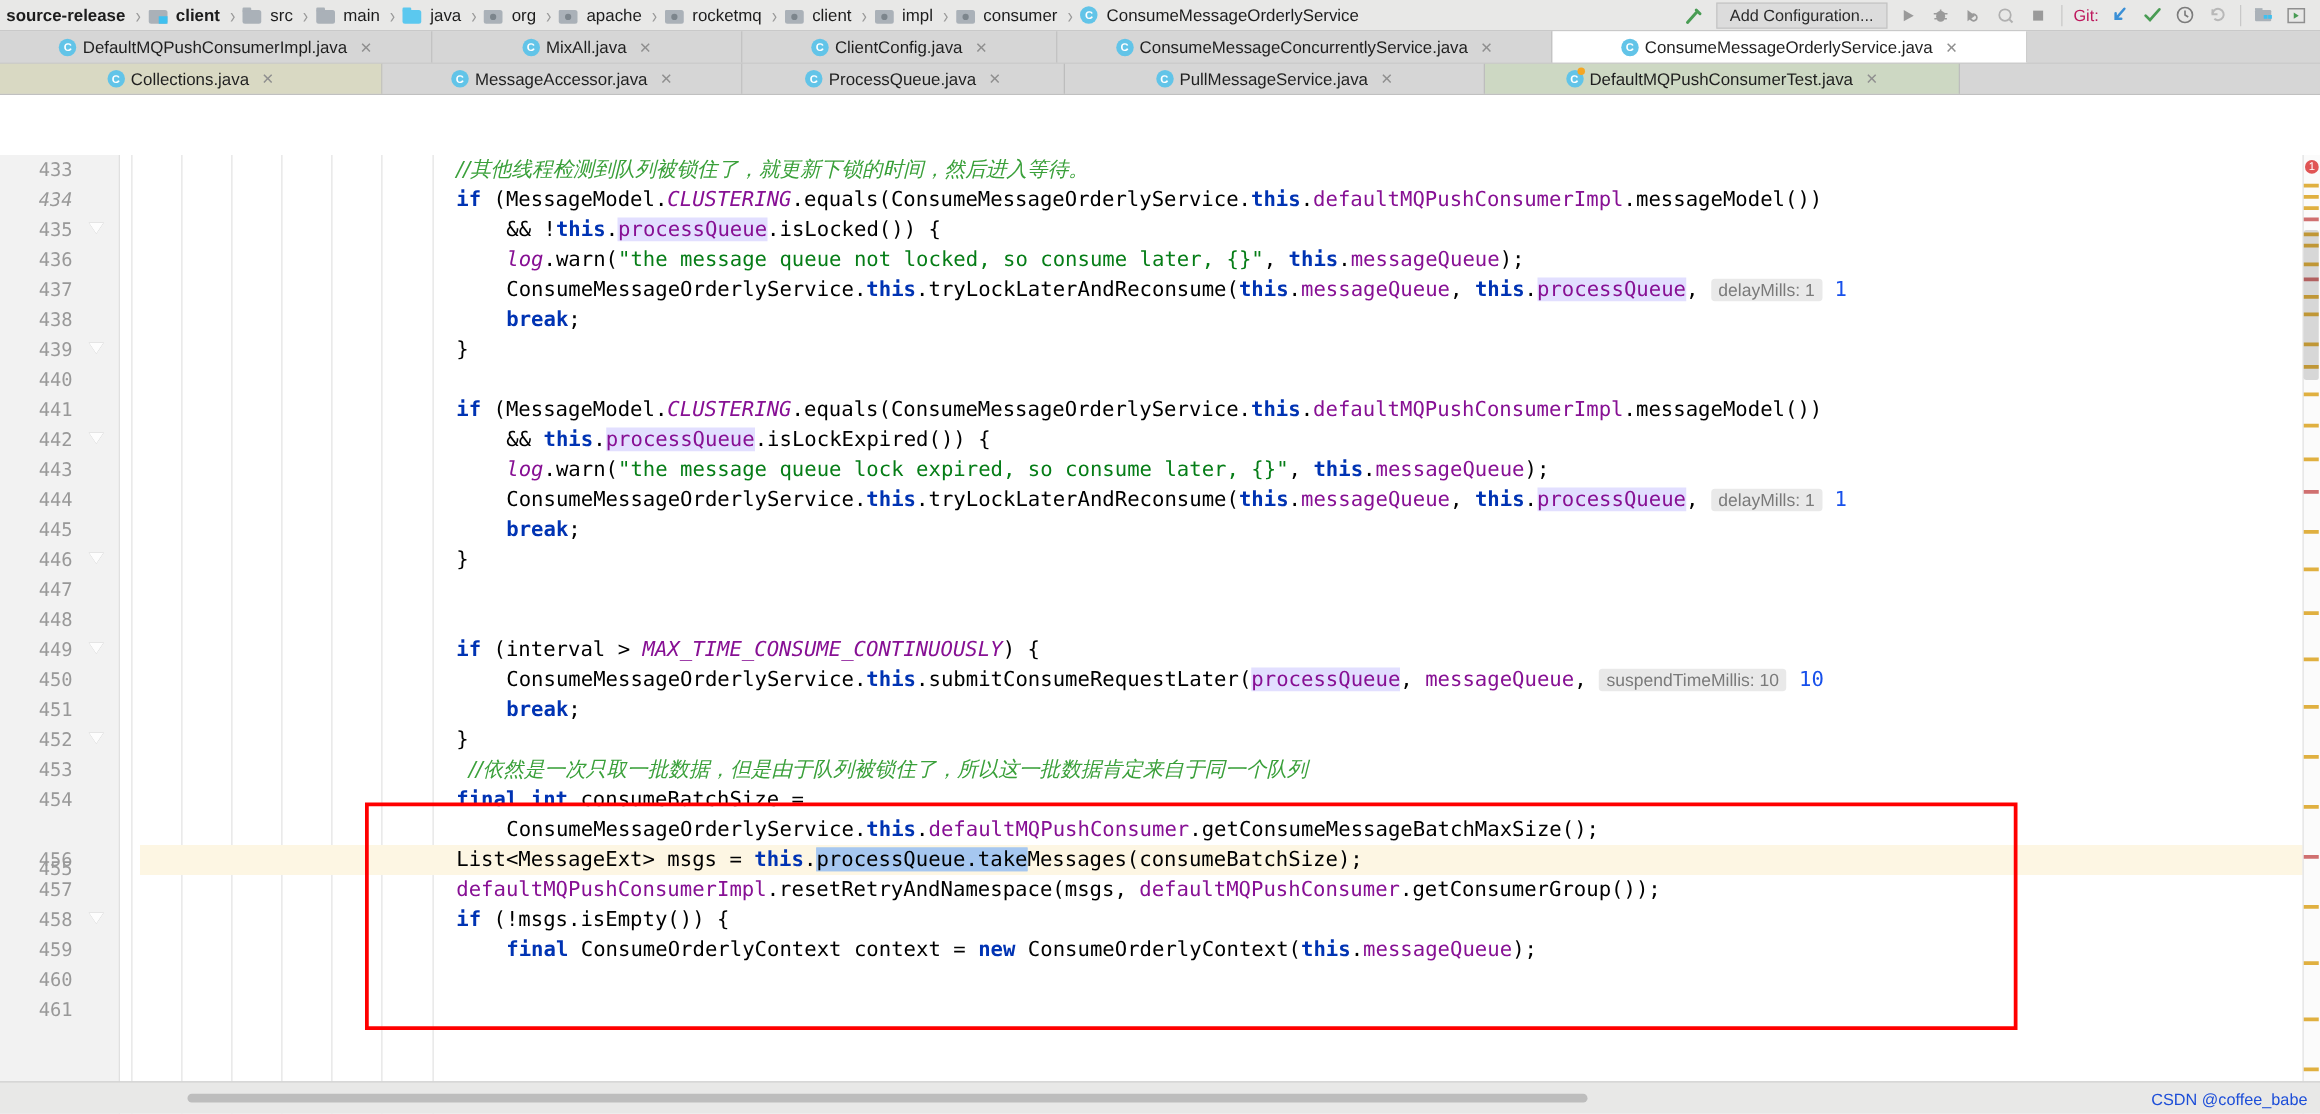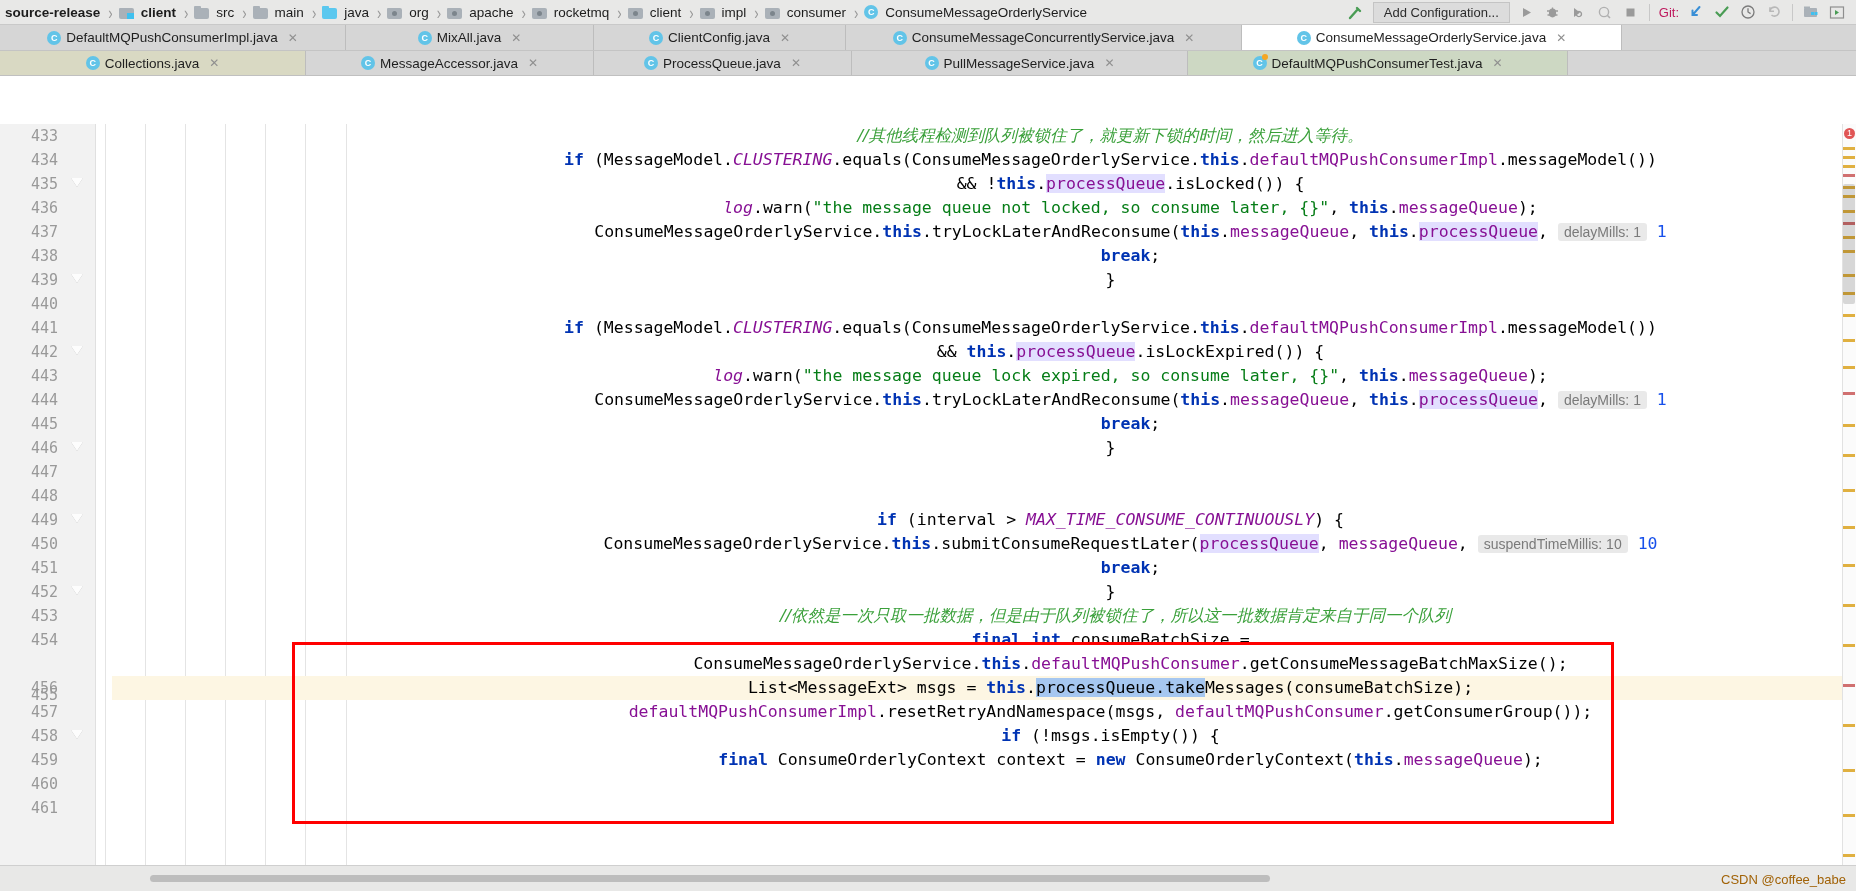--- a/index.html
+++ b/index.html
@@ -257,21 +257,20 @@
   }
   .line {
     position: absolute;
     left: 16px; right: 0;
     height: 24px;
     line-height: 24px;
     font-family: "DejaVu Sans Mono", monospace;
     font-size: 16.5px;
     white-space: pre;
     color: #000000;
-    text-align: center;
   }
   .line.caretline { background: #fdf6e3; }
   .code-text { padding-left: 10px; display: inline-block; }
 
   
   .kw      { color: #0033b3; font-weight: bold; }
   .str     { color: #067d17; }
   .cmt-cn  { color: #3aa03a; font-style: italic; font-family: "DejaVu Sans", sans-serif; }
   .fld     { color: #871094; }
   .stat    { color: #871094; font-style: italic; }
@@ -341,21 +340,21 @@
     left: 150px; top: 9px;
     height: 7px;
     width: 1120px;
     background: #bdbdbd;
     border-radius: 4px;
   }
   #watermark {
     position: absolute;
     right: 10px; bottom: 4px;
     font-size: 13px;
-    color: #a16207;
+    color: #1d4ed8;
     font-family: "Liberation Sans", sans-serif;
   }
 </style>
 </head>
 <body>
 
 <div id="topbar">
 
   <div class="crumb bold">
     <span class="ctext">source-release</span>
@@ -565,21 +564,21 @@
     </div>
     <div class="tab tab-spacer"></div>
   </div>
 </div>
 
 <div id="editor">
 
   <div id="gutter">
 
   <div class="lnum" style="top: 0px;">433</div>
-      <div class="lnum" style="top: 24px;">434</div>
+      <div class="lnum" style="top: 24px; font-style: italic;">434</div>
       <div class="lnum" style="top: 48px;">435</div>
       <div class="fold tri" style="top: 54px;"></div>
       <div class="lnum" style="top: 72px;">436</div>
       <div class="lnum" style="top: 96px;">437</div>
       <div class="lnum" style="top: 120px;">438</div>
       <div class="lnum" style="top: 144px;">439</div>
       <div class="fold tri" style="top: 150px;"></div>
       <div class="lnum" style="top: 168px;">440</div>
       <div class="lnum" style="top: 192px;">441</div>
       <div class="lnum" style="top: 216px;">442</div>

